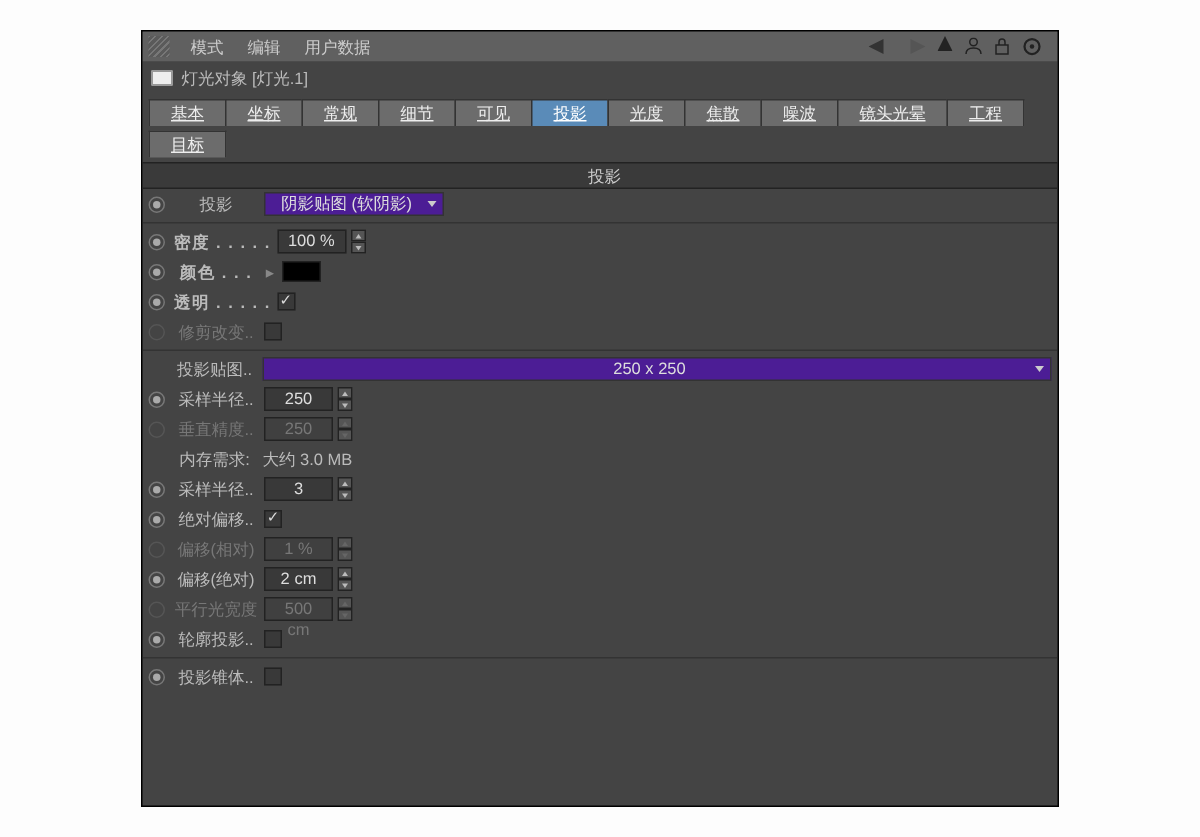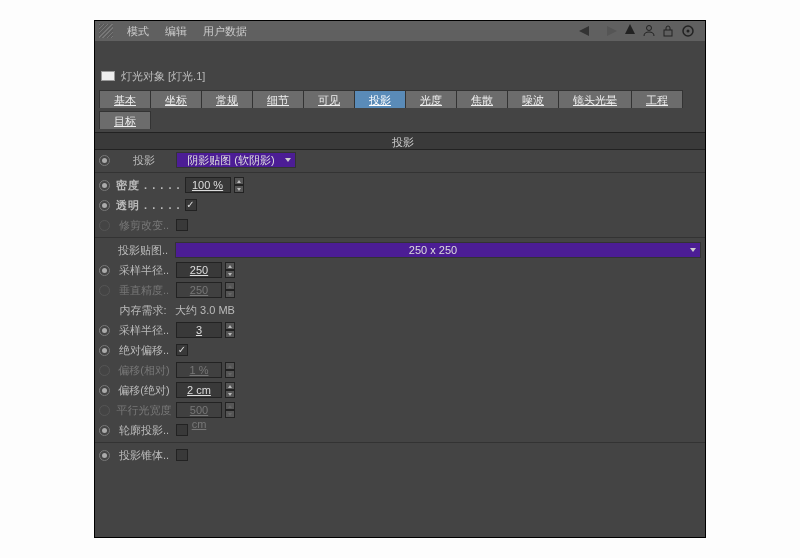--- a/index.html
+++ b/index.html
@@ -3,40 +3,40 @@
 <meta charset="utf-8">
 <style>
   * { box-sizing: border-box; margin: 0; padding: 0; font-family: "Microsoft YaHei", Arial, sans-serif; }
   body { background: #fdfdfd; display: flex; justify-content: center; align-items: center; height: 558px; width: 800px; }
   .panel { width: 612px; height: 518px; background: #444; border: 1px solid #000; color: #bbb; font-size: 11px; display: flex; flex-direction: column; overflow: hidden; text-align: center; }
   .menubar { height: 20px; background: #606060; display: flex; align-items: center; padding: 0 4px; gap: 0; }
   .menu-hatch { width: 14px; height: 14px; background: repeating-linear-gradient(135deg,#777,#777 1px,#5a5a5a 1px,#5a5a5a 3px); margin-right: 6px; }
   .menu-item { padding: 0 8px; cursor: default; color: #ccc; }
   .menu-right { margin-left: auto; display: flex; align-items: center; gap: 8px; padding-right: 6px; }
   .menu-right svg { display: block; }
-  .obj-row { height: 22px; display: flex; align-items: center; padding: 4px 6px; background: #444; margin-top: 24px; }
+  .obj-row { height: 22px; display: flex; align-items: center; padding: 4px 6px; background: #444; }
   .obj-icon { width: 14px; height: 10px; background: #eee; border: 1px solid #999; margin-right: 6px; }
   .tabs { display: flex; flex-wrap: wrap; padding: 3px 4px 0 4px; gap: 0; background: #444; }
   .tab { height: 18px; line-height: 18px; padding: 0 14px; background: #6c6c6c; color: #eee; border: 1px solid #333; border-bottom: none; margin-right: -1px; margin-bottom: 3px; cursor: default; text-decoration: underline; }
   .tab.active { background: #5a8bb8; color: #fff; }
   .content { flex: 1; overflow-y: auto; }
   .section-head { background: #3a3a3a; height: 18px; line-height: 18px; padding-left: 6px; color: #ccc; border-top: 1px solid #222; border-bottom: 1px solid #222; }
   .row { display: flex; align-items: center; padding: 2px 4px; height: 20px; gap: 4px; }
   .radio { width: 11px; height: 11px; border: 1px solid #777; border-radius: 50%; display: inline-flex; align-items: center; justify-content: center; flex-shrink: 0; }
   .radio.on::after { content: ""; width: 5px; height: 5px; background: #aaa; border-radius: 50%; }
   .radio.off { border-color: #555; }
   .lbl { min-width: 58px; padding-left: 2px; }
   .lbl.dim { color: #777; }
   .lbl.indent { margin-left: 14px; }
   .dots { letter-spacing: 1px; font-weight: bold; }
   .dd { background: #4c1d95; border: 1px solid #333; height: 16px; line-height: 14px; padding: 0 14px 0 4px; color: #ddd; position: relative; }
   .dd.small { width: 120px; }
   .dd.wide { flex: 1; }
   .dd::after { content: ""; position: absolute; right: 4px; top: 5px; border-left: 3px solid transparent; border-right: 3px solid transparent; border-top: 4px solid #ccc; }
-  .numbox { background: #393939; border: 1px solid #222; height: 16px; line-height: 14px; padding: 0 4px; width: 46px; color: #ddd; display: inline-block; text-decoration: underline; }
+  .numbox { background: #393939; border: 1px solid #222; height: 16px; line-height: 14px; padding: 0 4px; width: 46px; color: #ddd; display: inline-block; }
   .numbox.dim { color: #777; background: #404040; }
   .spin { display: inline-flex; flex-direction: column; margin-left: -1px; }
   .spin div { width: 10px; height: 8px; background: #555; border: 1px solid #222; position: relative; }
   .spin div::after { content: ""; position: absolute; left: 2px; border-left: 2.5px solid transparent; border-right: 2.5px solid transparent; }
   .spin .up::after { top: 1.5px; border-bottom: 3px solid #bbb; }
   .spin .dn::after { top: 2px; border-top: 3px solid #bbb; }
   .spin.dim div::after { border-bottom-color: #666; border-top-color: #666; }
   .swatch { width: 26px; height: 14px; background: #000; border: 1px solid #222; }
   .chk { width: 12px; height: 12px; background: #393939; border: 1px solid #222; display: inline-flex; align-items: center; justify-content: center; }
   .chk.on::after { content: "✓"; font-size: 10px; color: #ddd; line-height: 1; }
@@ -113,20 +113,26 @@
     <div class="row">
       <span class="radio on"></span>
       <span class="lbl dots">密度 . . . . .</span>
       <span class="numbox">100 %</span>
       <span class="spin">
           <div class="up"></div>
           <div class="dn"></div>
         </span>
     </div>
 
+    <div class="row">
+      <span class="radio on"></span>
+      <span class="lbl dots">颜色 . . .</span>
+      <span style="color:#888;width:8px">▸</span>
+      <div class="swatch"></div>
+    </div>
 
     <div class="row">
       <span class="radio on"></span>
       <span class="lbl dots">透明 . . . . .</span>
       <span class="chk on"></span>
     </div>
 
     <div class="row">
       <span class="radio off"></span>
       <span class="lbl dim">修剪改变..</span>

